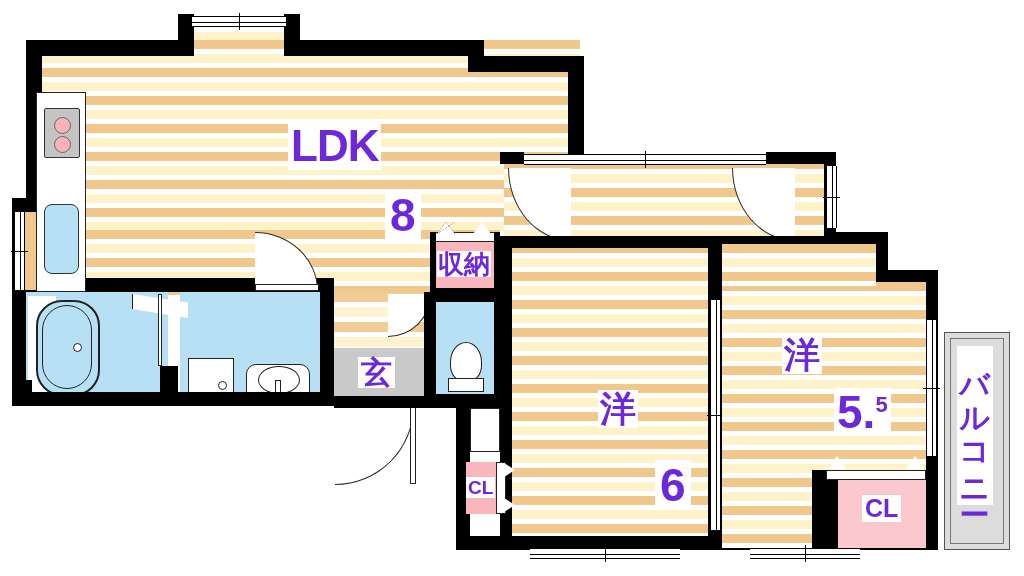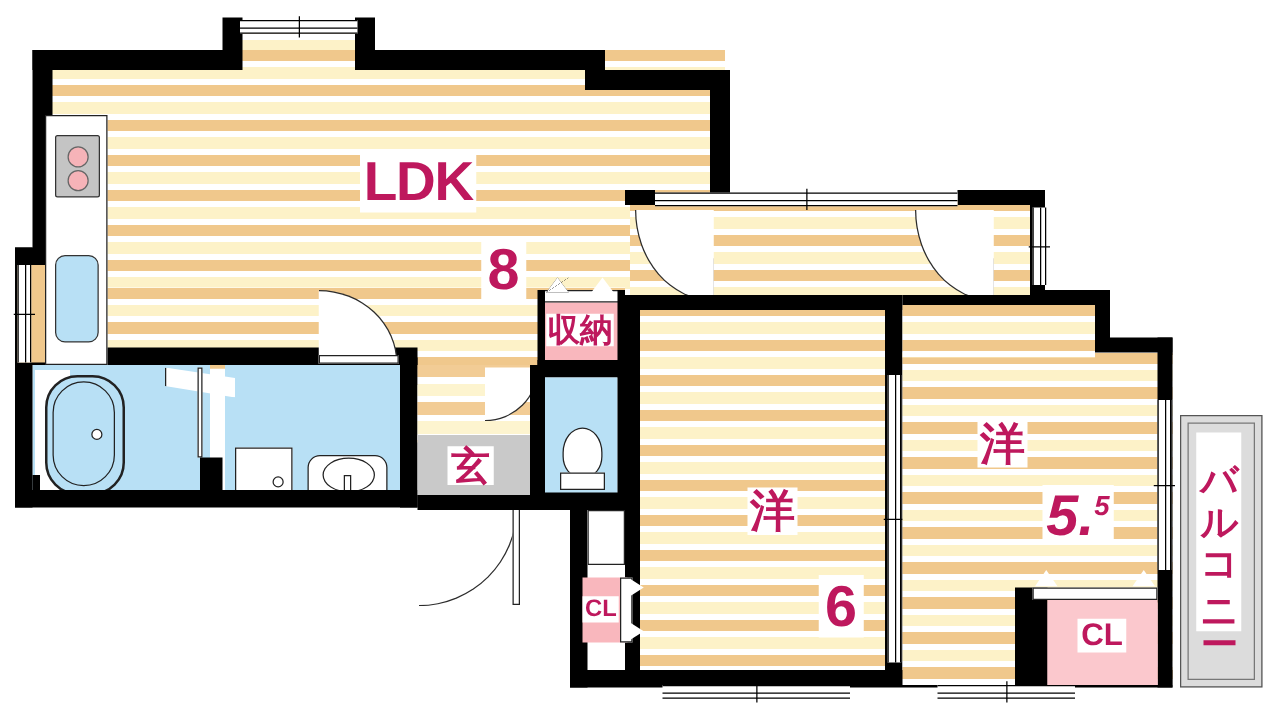--- a/index.html
+++ b/index.html
@@ -45,36 +45,36 @@
   .fill-gray  { background: #c9c9c9; }
   .fill-pink  { background: #f9b7bd; }
   .fill-pink-light { background: #fbc8cd; }
   .fill-white { background: #ffffff; }
   .fill-tan   { background: #f0c88c; }
 
   
   .lbl {
     position: absolute;
     background: #ffffff;
-    color: #be185d;
+    color: #6d28d9;
     font-weight: bold;
     line-height: 1;
     text-align: center;
     white-space: nowrap;
     font-family: "Liberation Sans", sans-serif;
   }
   .lbl-ldk  { font-size: 44px; letter-spacing: -1px; padding: 2px 3px; }
   .lbl-num8 { font-size: 46px; padding: 2px 5px; }
   .lbl-num6 { font-size: 46px; padding: 2px 5px; }
   .lbl-jp   { font-size: 36px; padding: 1px 2px; }
   .lbl-jp-sm{ font-size: 26px; padding: 0 1px; }
   .lbl-cl   { font-size: 19px; padding: 1px 2px; }
   .lbl-cl-big { font-size: 25px; padding: 1px 3px; }
   .lbl-gen  { font-size: 31px; padding: 0 3px; }
-  .lbl-55   { font-size: 46px; padding: 1px 3px; font-style: italic; }
+  .lbl-55   { font-size: 46px; padding: 1px 3px; }
   .lbl-55 sup { font-size: 22px; vertical-align: super; font-weight: bold; }
   .lbl-vert {
     writing-mode: vertical-rl;
     font-size: 30px;
     line-height: 1.05;
     letter-spacing: 3px;
     padding: 4px 2px;
   }
 
   

